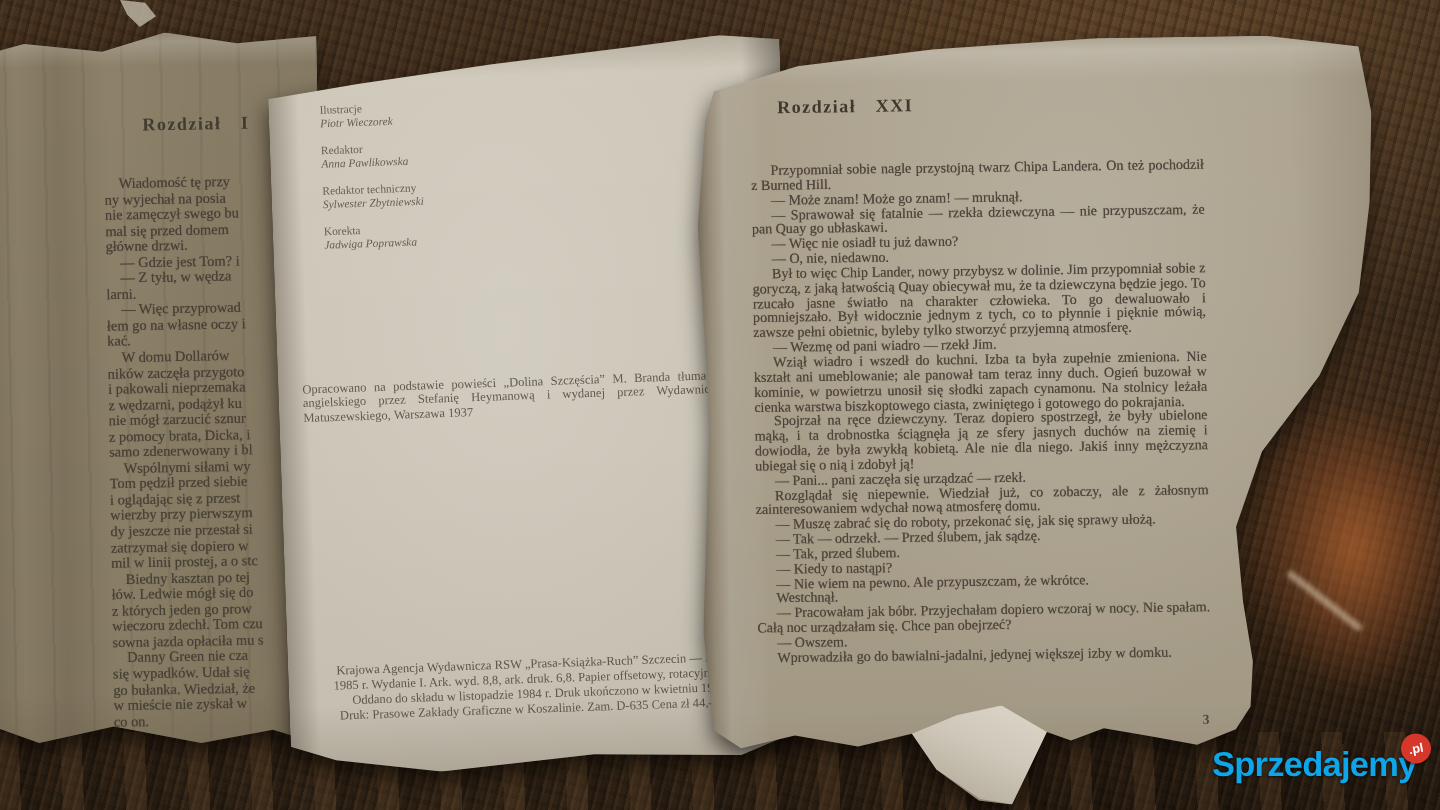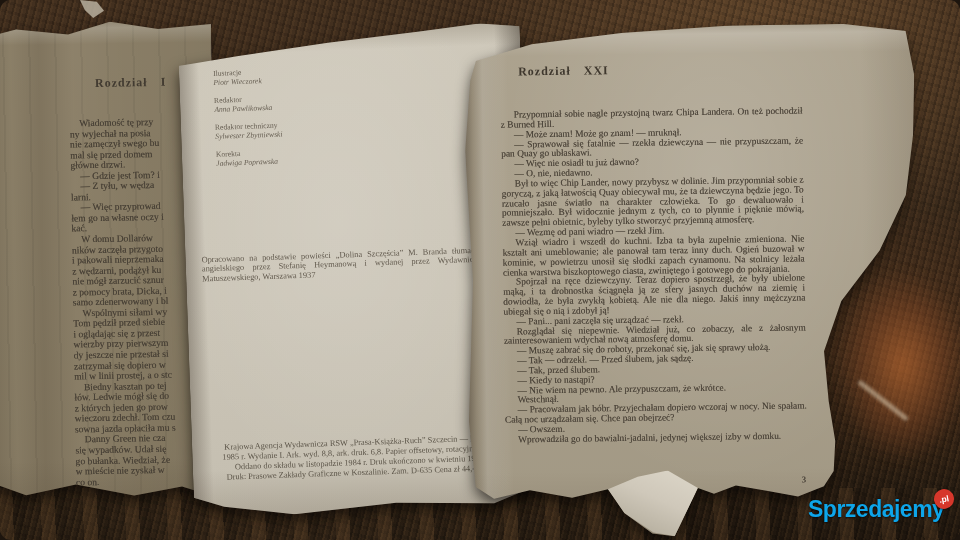--- a/index.html
+++ b/index.html
@@ -1,17 +1,17 @@
 <!DOCTYPE html>
 <html lang="pl"><head>
 <meta charset="utf-8">
 <style>
   html,body{margin:0;padding:0;background:#1d150e;}
   .scene{position:relative;width:960px;height:540px;overflow:hidden;
-    font-family:"Liberation Serif",serif;border-radius:11px;}
+    font-family:"Liberation Serif",serif;}
   
   .carpet{position:absolute;inset:0;
     background:
       radial-gradient(ellipse 430px 260px at 80% 10%, rgba(133,96,58,.50), rgba(0,0,0,0) 72%),
       radial-gradient(ellipse 300px 200px at 96% 64%, rgba(120,70,38,.40), rgba(0,0,0,0) 70%),
       radial-gradient(ellipse 600px 300px at 30% 108%, rgba(92,68,44,.28), rgba(0,0,0,0) 70%),
       linear-gradient(180deg,#43301f 0%,#3a2a1b 40%,#2b1f13 78%,#241a10 100%);}
   .weave{position:absolute;inset:0;opacity:.75;
     background:
       repeating-linear-gradient(104deg, rgba(0,0,0,.22) 0 2px, rgba(158,113,68,.13) 2px 4px, rgba(0,0,0,0) 4px 7px),

